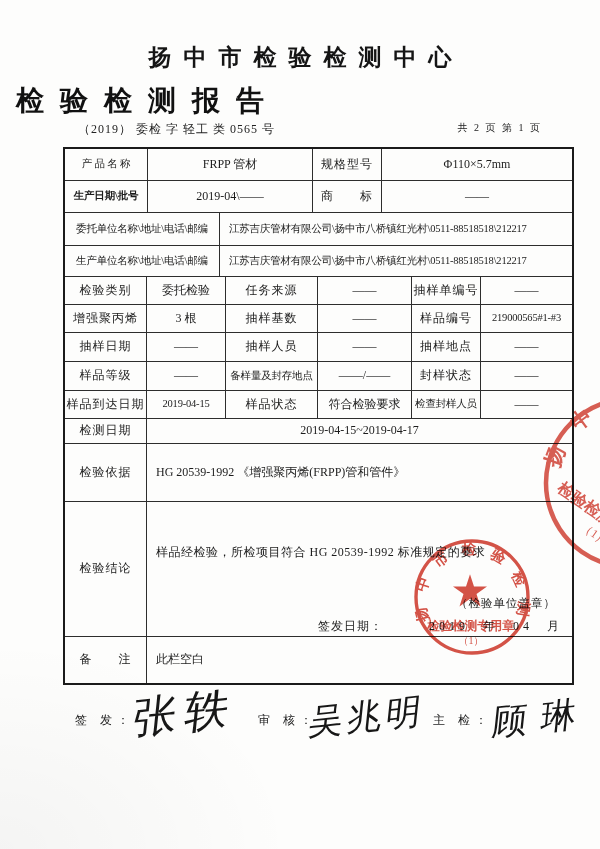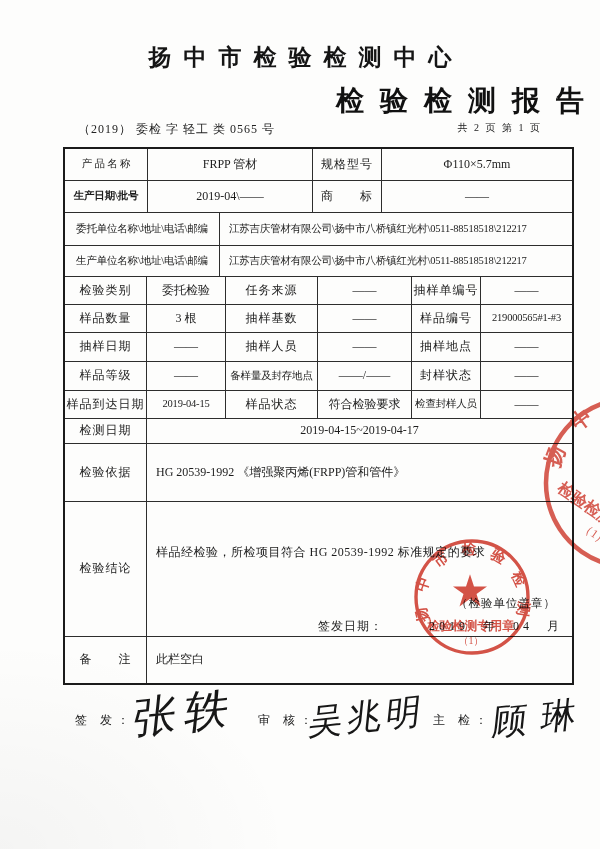--- a/index.html
+++ b/index.html
@@ -8,21 +8,21 @@
     background:#fdfdfc;
     font-family:"Liberation Serif","DejaVu Serif",serif;
     color:#1d1d1d;
   }
   .page-shade{position:absolute;inset:0;background:
     radial-gradient(420px 300px at 0% 100%, rgba(0,0,0,0.035), rgba(0,0,0,0) 70%);
     pointer-events:none;}
   
   .org-title{position:absolute;top:42px;left:0;width:600px;text-align:center;
     font-size:23px;font-weight:bold;letter-spacing:12px;padding-left:12px;box-sizing:border-box;color:#151515;}
-  .report-title{position:absolute;top:82px;left:0;width:600px;text-align:right;
+  .report-title{position:absolute;top:82px;left:0;width:600px;text-align:left;
     font-size:28px;font-weight:bold;letter-spacing:16px;padding-left:16px;box-sizing:border-box;color:#111;}
   .doc-no{position:absolute;top:121px;left:78px;font-size:12px;letter-spacing:1px;color:#222;}
   .page-info{position:absolute;top:121px;right:58px;font-size:10px;letter-spacing:2px;color:#222;}
   
   .report-table{position:absolute;left:63px;top:147px;width:507px;border:2px solid #1b1b1b;background:transparent;}
   .trow{display:flex;border-bottom:1px solid #2d2d2d;box-sizing:border-box;}
   .trow:last-child{border-bottom:none;}
   .tcell{display:flex;align-items:center;justify-content:center;font-size:12px;
     border-right:1px solid #2d2d2d;box-sizing:border-box;overflow:hidden;line-height:1.15;}
   .tcell:last-child{border-right:none;}
@@ -79,21 +79,21 @@
     </div>
     <div class="trow" style="height: 28px;">
       <div class="tcell lab" style="width: 82px;">检验类别</div>
       <div class="tcell val" style="width: 79px;">委托检验</div>
       <div class="tcell lab" style="width: 92px;">任务来源</div>
       <div class="tcell val" style="width: 94px;">——</div>
       <div class="tcell lab" style="width: 69px;">抽样单编号</div>
       <div class="tcell val" style="width: 91px;">——</div>
     </div>
     <div class="trow" style="height: 28px;">
-      <div class="tcell lab" style="width: 82px;">样品数量</div>
+      <div class="tcell lab" style="width: 82px;">增强聚丙烯</div>
       <div class="tcell val" style="width: 79px;">3 根</div>
       <div class="tcell lab" style="width: 92px;">抽样基数</div>
       <div class="tcell val" style="width: 94px;">——</div>
       <div class="tcell lab" style="width: 69px;">样品编号</div>
       <div class="tcell val tight" style="width: 91px;">219000565#1-#3</div>
     </div>
     <div class="trow" style="height: 29px;">
       <div class="tcell lab" style="width: 82px;">抽样日期</div>
       <div class="tcell val" style="width: 79px;">——</div>
       <div class="tcell lab" style="width: 92px;">抽样人员</div>

